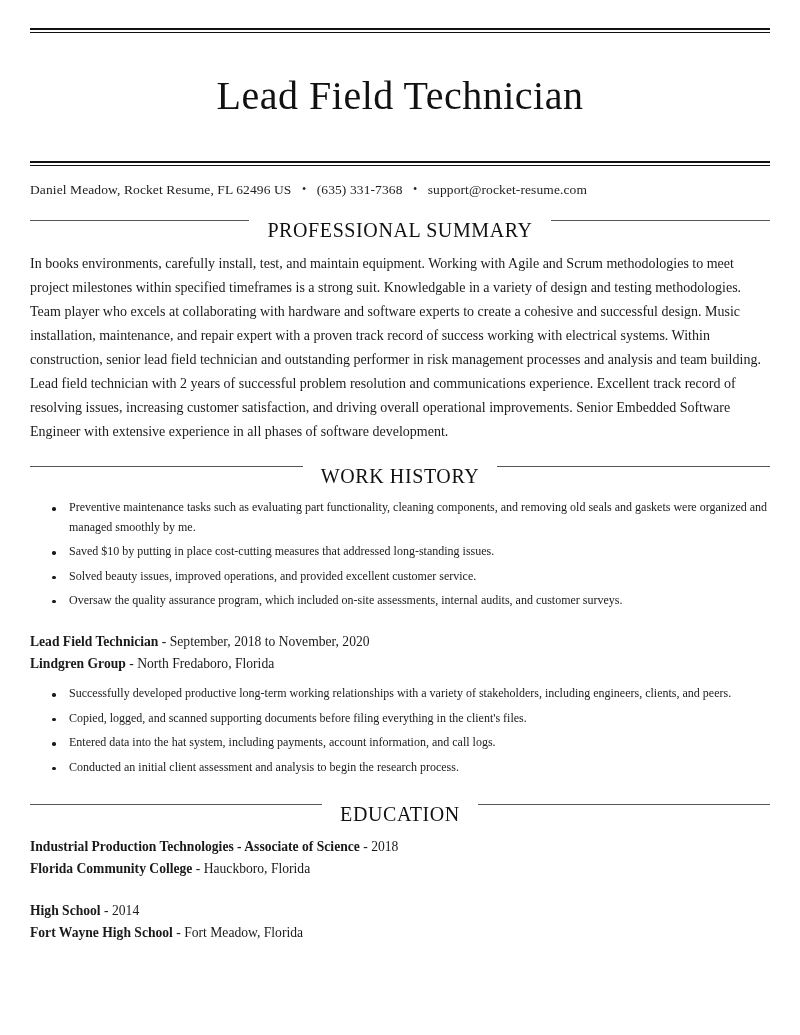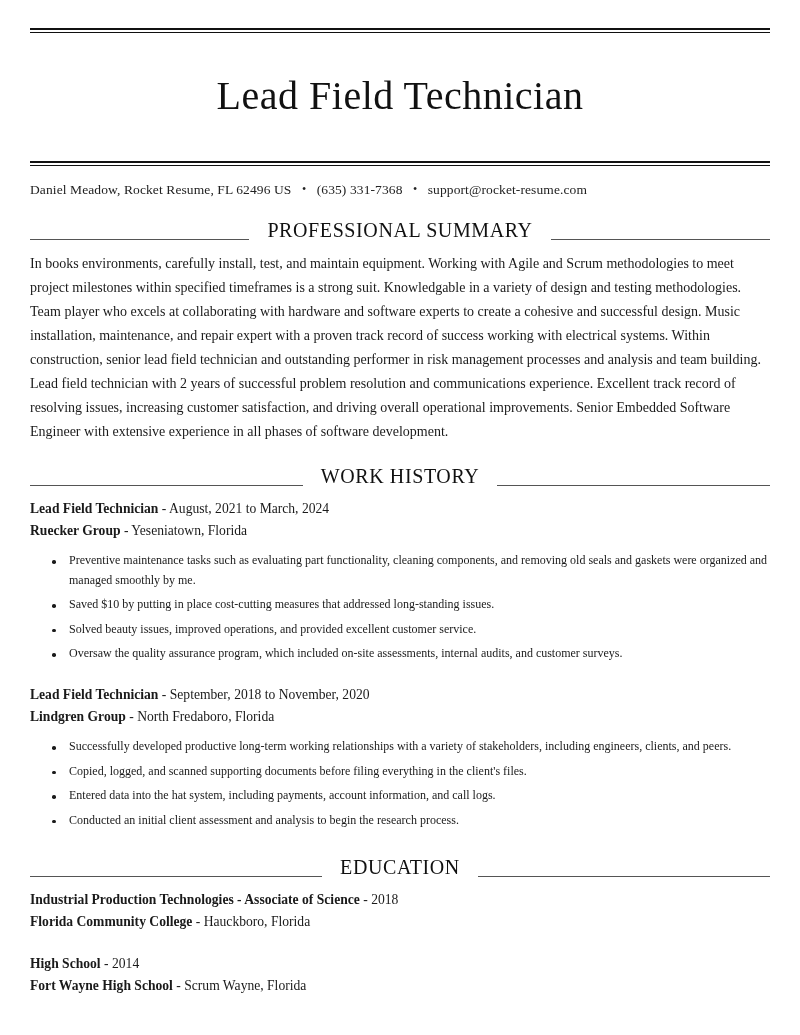--- a/index.html
+++ b/index.html
@@ -51,21 +51,21 @@
   .contact-sep {
     padding: 0 7px;
     font-size: 12px;
     position: relative;
     top: -1px;
   }
 
   
   .section-header {
     display: flex;
-    align-items: flex-end;
+    align-items: flex-start;
     width: 100%;
     margin: 22px 0 12px 0;
   }
   .section-header .rule {
     flex: 1 1 auto;
     height: 0;
     border-top: 1px solid #555555;
   }
   .section-header .section-title {
     flex: 0 0 auto;
@@ -155,32 +155,20 @@
   </div>
   <p class="summary-text">In books environments, carefully install, test, and maintain equipment. Working with Agile and Scrum methodologies to meet project milestones within specified timeframes is a strong suit. Knowledgable in a variety of design and testing methodologies. Team player who excels at collaborating with hardware and software experts to create a cohesive and successful design. Music installation, maintenance, and repair expert with a proven track record of success working with electrical systems. Within construction, senior lead field technician and outstanding performer in risk management processes and analysis and team building. Lead field technician with 2 years of successful problem resolution and communications experience. Excellent track record of resolving issues, increasing customer satisfaction, and driving overall operational improvements. Senior Embedded Software Engineer with extensive experience in all phases of software development.</p>
 
   <div class="section-header">
     <div class="rule"></div>
     <div class="section-title">WORK HISTORY</div>
     <div class="rule"></div>
   </div>
 
   <div class="job-block">
-    <div class="entry">
-      <div class="entry-line">
-        <span class="strong">Lead Field Technician</span>
-        <span class="sep">-</span>
-        <span>August, 2021 to March, 2024</span>
-      </div>
-      <div class="entry-line">
-        <span class="strong">Ruecker Group</span>
-        <span class="sep">-</span>
-        <span>Yeseniatown, Florida</span>
-      </div>
-    </div>
     <ul class="bullets">
       <li>Preventive maintenance tasks such as evaluating part functionality, cleaning components, and removing old seals and gaskets were organized and managed smoothly by me.</li>
       <li>Saved $10 by putting in place cost-cutting measures that addressed long-standing issues.</li>
       <li>Solved beauty issues, improved operations, and provided excellent customer service.</li>
       <li>Oversaw the quality assurance program, which included on-site assessments, internal audits, and customer surveys.</li>
     </ul>
   </div>
 
   <div class="job-block">
     <div class="entry">
@@ -224,17 +212,17 @@
 
   <div class="edu-block">
     <div class="entry-line">
       <span class="strong">High School</span>
       <span class="sep">-</span>
       <span>2014</span>
     </div>
     <div class="entry-line">
       <span class="strong">Fort Wayne High School</span>
       <span class="sep">-</span>
-      <span>Scrum Wayne, Florida</span>
+      <span>Fort Meadow, Florida</span>
     </div>
   </div>
 
 </div>
 
 </body></html>

